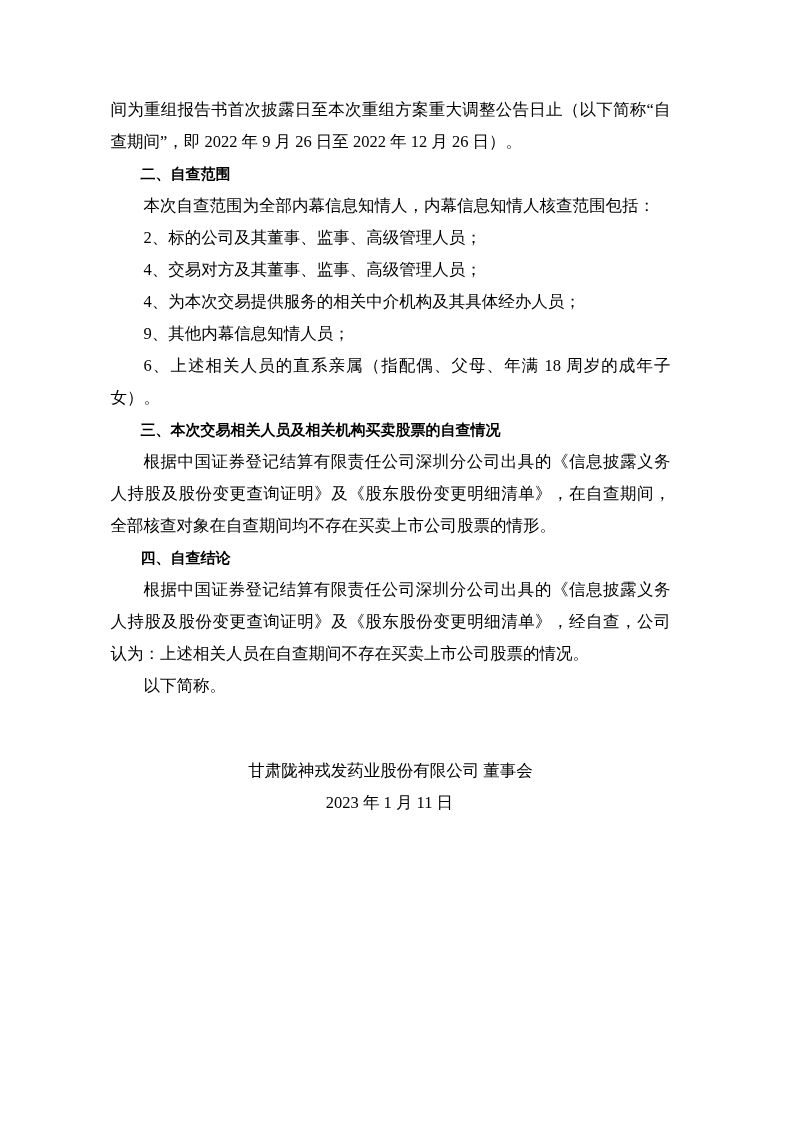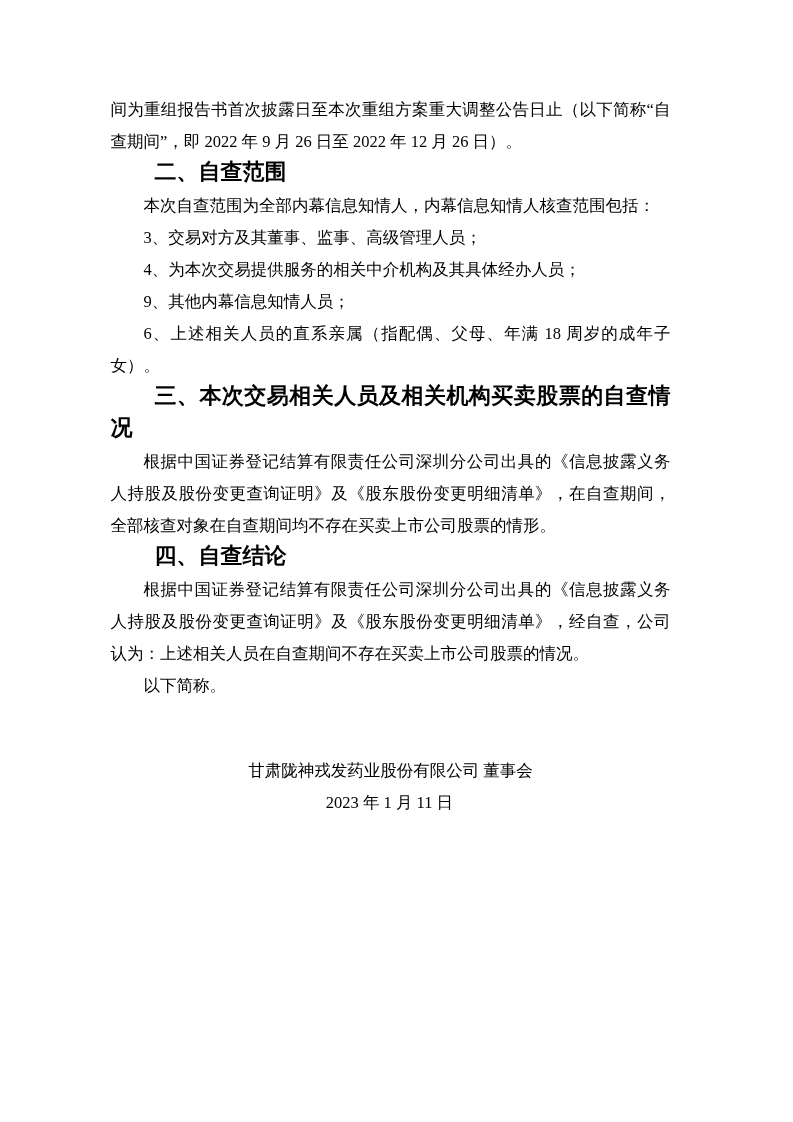--- a/index.html
+++ b/index.html
@@ -23,23 +23,23 @@
   }
   .page p {
     margin: 0;
     text-align: justify;
     text-indent: 2em;
   }
   .no-indent {
     text-indent: 0 !important;
   }
   .heading {
-    font-family: Liberation Mono, monospace;
+    font-family: Liberation Serif, serif;
     font-weight: bold;
-    font-size: 22px;
+    font-size: 15px;
     line-height: 32px;
     margin: 7px 0 12px 0;
     text-indent: 2em;
     text-align: left;
   }
   .list-item {
     text-indent: 2em;
   }
   .signature-block {
     margin-top: 53px;
@@ -56,21 +56,22 @@
 <body>
 
 <div class="page">
 
   <p class="no-indent">间为重组报告书首次披露日至本次重组方案重大调整公告日止（以下简称“自查期间”，即 2022 年 9 月 26 日至 2022 年 12 月 26 日）。</p>
 
   <p class="heading">二、自查范围</p>
 
   <p>本次自查范围为全部内幕信息知情人，内幕信息知情人核查范围包括：</p>
 
-  <p class="list-item">3、交易对方及其董事、监事、高级管理人员；</p>
+  <p class="list-item">2、标的公司及其董事、监事、高级管理人员；</p>
+  <p class="list-item">4、交易对方及其董事、监事、高级管理人员；</p>
   <p class="list-item">4、为本次交易提供服务的相关中介机构及其具体经办人员；</p>
   <p class="list-item">9、其他内幕信息知情人员；</p>
   <p class="list-item">6、上述相关人员的直系亲属（指配偶、父母、年满 18 周岁的成年子女）。</p>
 
   <p class="heading">三、本次交易相关人员及相关机构买卖股票的自查情况</p>
 
   <p>根据中国证券登记结算有限责任公司深圳分公司出具的《信息披露义务人持股及股份变更查询证明》及《股东股份变更明细清单》，在自查期间，全部核查对象在自查期间均不存在买卖上市公司股票的情形。</p>
 
   <p class="heading">四、自查结论</p>
 

